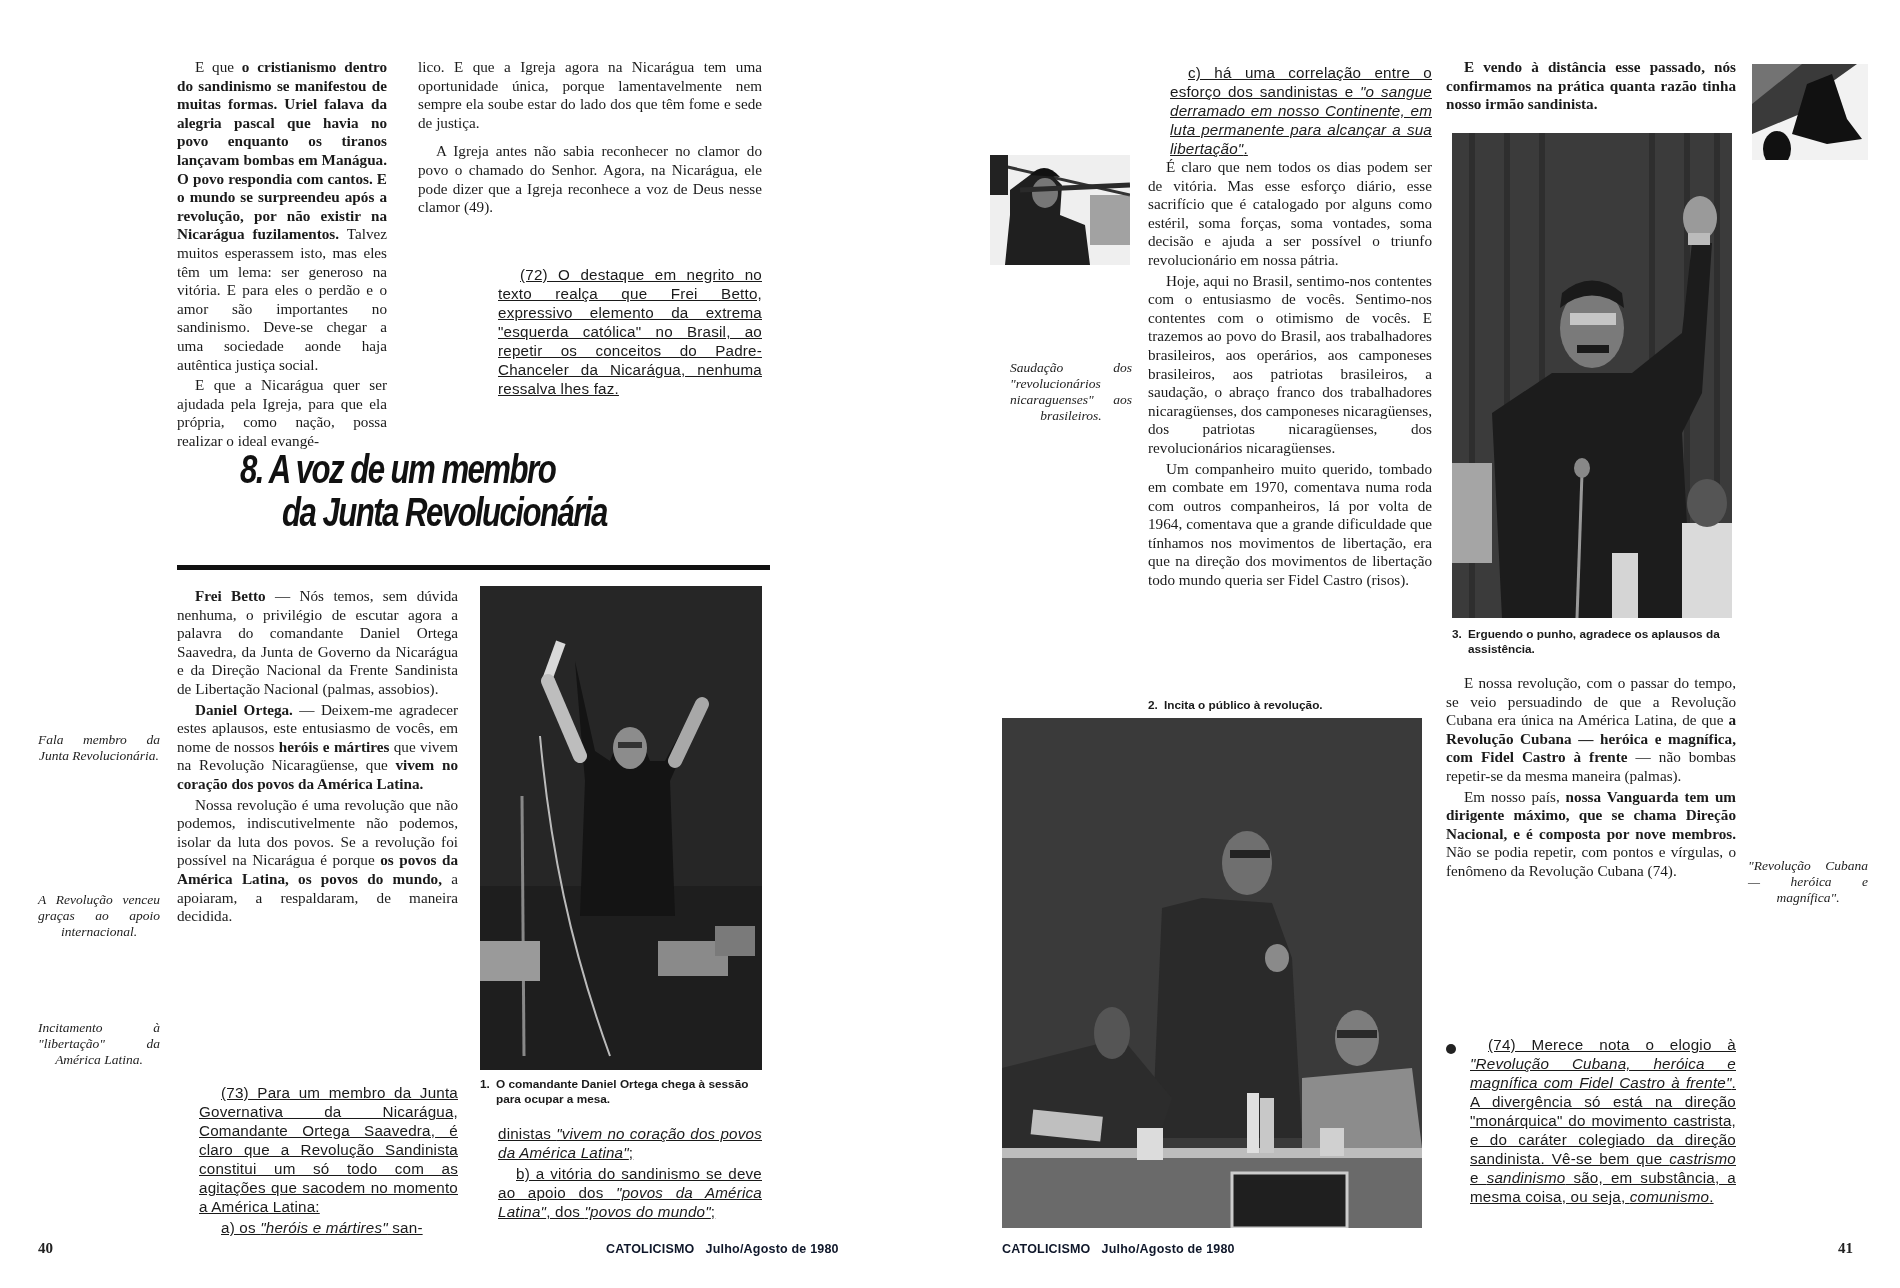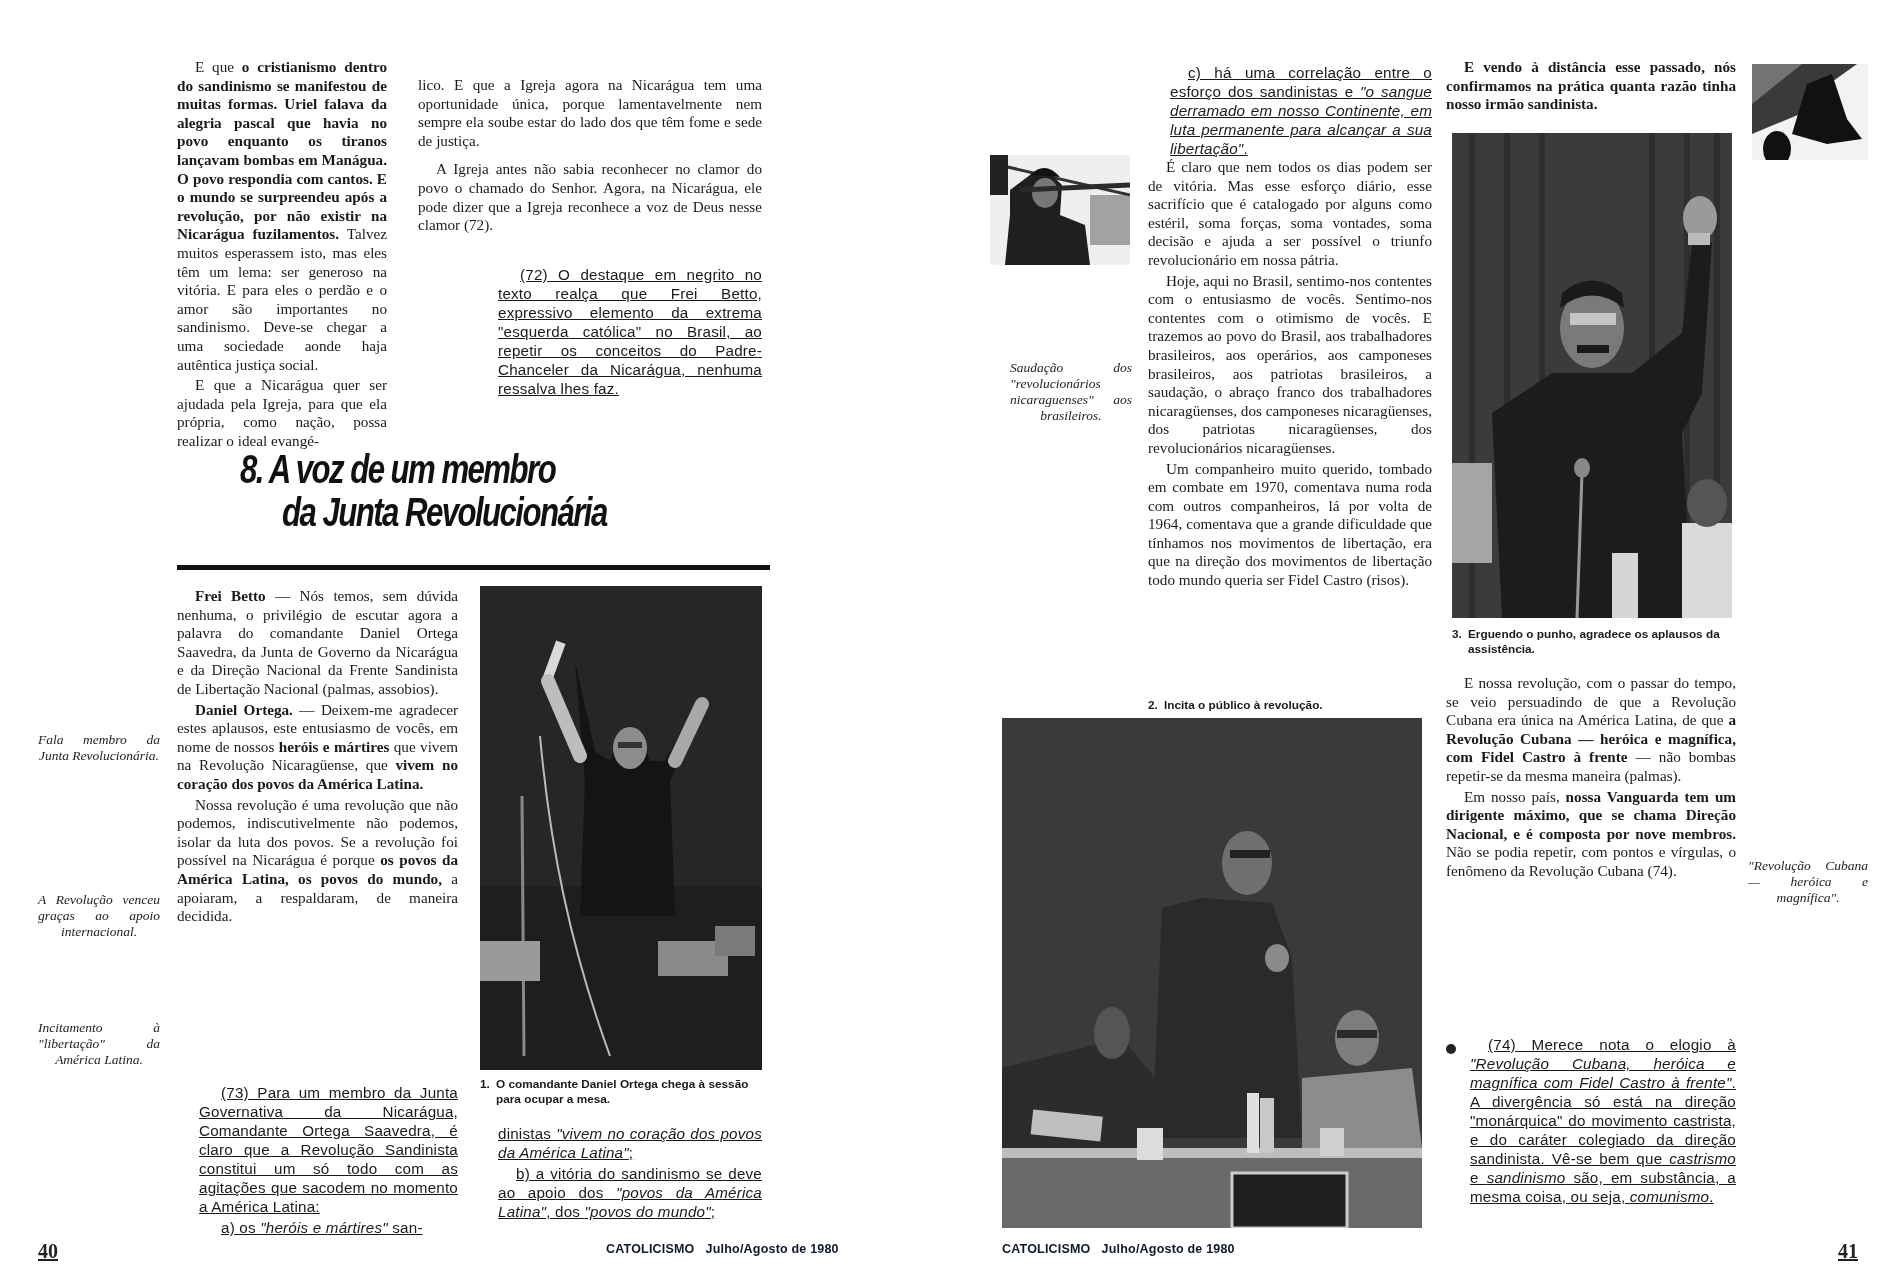--- a/index.html
+++ b/index.html
@@ -12,37 +12,37 @@
   .gap { margin-top:10px !important; }
   .note { padding-left:22px; }
   .note .p { text-indent:22px; }
   .side { font-family:"Liberation Serif", serif; font-style:italic; font-size:13.5px; line-height:16px; text-align:justify; text-align-last:center; color:#222; }
   .cap { font-family:"Liberation Sans", sans-serif; font-weight:bold; font-size:11.8px; line-height:14.5px; color:#1a1a1a; }
   .cap .num { display:inline-block; width:16px; }
   .cap .rest { display:block; padding-left:16px; margin-top:-14.5px; }
   .title { font-family:"Liberation Sans", sans-serif; font-weight:bold; font-style:italic; font-size:40px; line-height:44px; letter-spacing:-2px; color:#111; transform:scaleX(0.78); transform-origin:left top; white-space:nowrap; }
   .rule { background:#111; height:5px; }
   .footer { font-family:"Liberation Sans", sans-serif; font-weight:bold; font-size:12.5px; color:#0f172a; letter-spacing:0.2px; }
-  .folio { font-family:"Liberation Serif", serif; font-weight:bold; font-size:20px; color:#222;text-decoration:underline; }
+  .folio { font-family:"Liberation Serif", serif; font-weight:bold; font-size:15px; color:#222; }
   .photo { background:#2b2b2b; overflow:hidden; }
   .photo svg { width:100%; height:100%; display:block; }
   b { font-weight:bold; }
   i { font-style:italic; }
   .bullet { display:inline-block; width:10px; height:10px; border-radius:50%; background:#222; margin-right:18px; vertical-align:middle; }
 </style>
 </head>
 <body>
 
 <div class="abs serif" style="left:177px; top:58px; width:210px;">
     <p class="p"><span>E que </span><b>o cristianismo dentro do sandinismo se manifestou de muitas formas. Uriel falava da alegria pascal que havia no povo enquanto os tiranos lançavam bombas em Manágua. O povo respondia com cantos. E o mundo se surpreendeu após a revolução, por não existir na Nicarágua fuzilamentos.</b><span> Talvez muitos esperassem isto, mas eles têm um lema: ser generoso na vitória. E para eles o perdão e o amor são importantes no sandinismo. Deve-se chegar a uma sociedade aonde haja autêntica justiça social.</span></p>
     <p class="p"><span>E que a Nicarágua quer ser ajudada pela Igreja, para que ela própria, como nação, possa realizar o ideal evangé-</span></p>
   </div>
 <div class="abs serif" style="left:418px; top:58px; width:344px;">
-    <p class="p" style="text-indent: 0px; margin-top: 18px;"><span>lico. E que a Igreja agora na Nicarágua tem uma oportunidade única, porque lamentavelmente nem sempre ela soube estar do lado dos que têm fome e sede de justiça.</span></p>
-    <p class="p gap"><span>A Igreja antes não sabia reconhecer no clamor do povo o chamado do Senhor. Agora, na Nicarágua, ele pode dizer que a Igreja reconhece a voz de Deus nesse clamor (72).</span></p>
+    <p class="p" style="text-indent: 0px;"><span>lico. E que a Igreja agora na Nicarágua tem uma oportunidade única, porque lamentavelmente nem sempre ela soube estar do lado dos que têm fome e sede de justiça.</span></p>
+    <p class="p gap"><span>A Igreja antes não sabia reconhecer no clamor do povo o chamado do Senhor. Agora, na Nicarágua, ele pode dizer que a Igreja reconhece a voz de Deus nesse clamor (49).</span></p>
   </div>
 <div class="abs sans" style="left:498px; top:265px; width:264px; text-indent:22px;">(72) O destaque em negrito no texto realça que Frei Betto, expressivo elemento da extrema "esquerda católica" no Brasil, ao repetir os conceitos do Padre-Chanceler da Nicarágua, nenhuma ressalva lhes faz.</div>
 
 <div class="abs title" style="left:240px; top:447px;">8. A voz de um membro</div>
 <div class="abs title" style="left:282px; top:490px;">da Junta Revolucionária</div>
 <div class="abs rule" style="left:177px; top:565px; width:593px;"></div>
 
 <div class="abs serif" style="left:177px; top:587px; width:281px;">
     <p class="p"><b>Frei Betto</b><span> — Nós temos, sem dúvida nenhuma, o privilégio de escutar agora a palavra do comandante Daniel Ortega Saavedra, da Junta de Governo da Nicarágua e da Direção Nacional da Frente Sandinista de Libertação Nacional (palmas, assobios).</span></p>
     <p class="p"><b>Daniel Ortega.</b><span> — Deixem-me agradecer estes aplausos, este entusiasmo de vocês, em nome de nossos </span><b>heróis e mártires</b><span> que vivem na Revolução Nicaragüense, que </span><b>vivem no coração dos povos da América Latina.</b></p>

